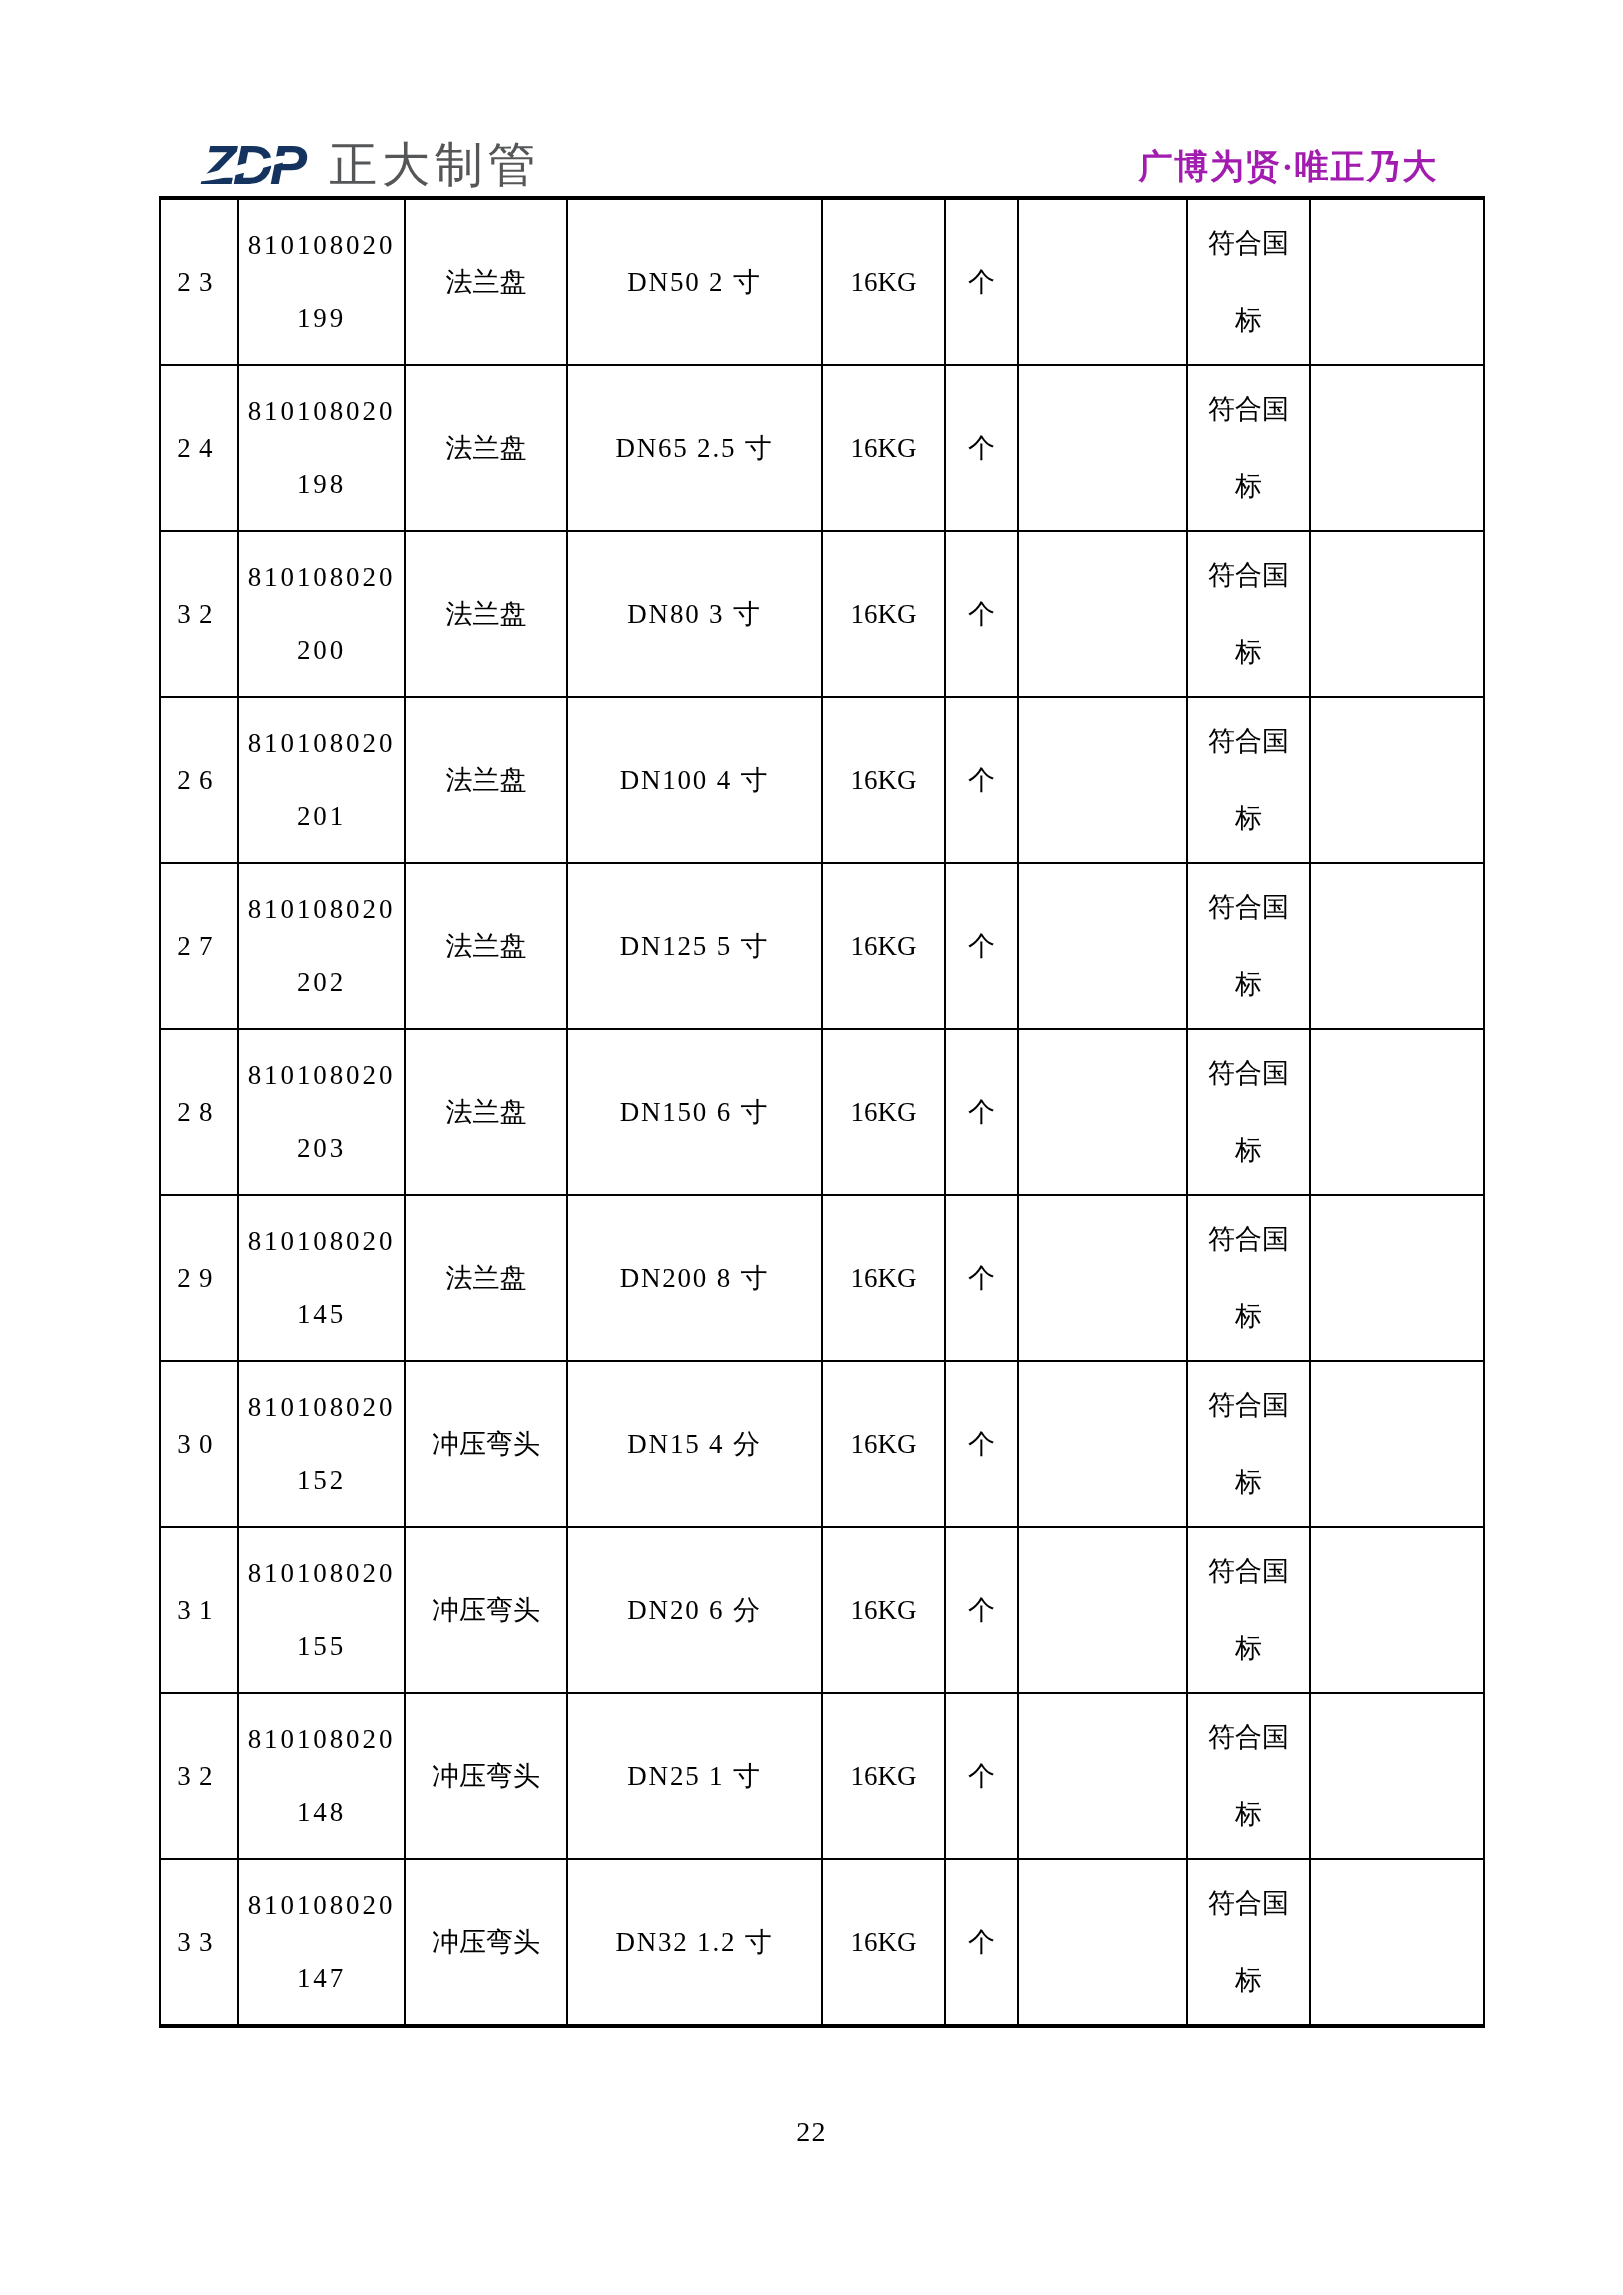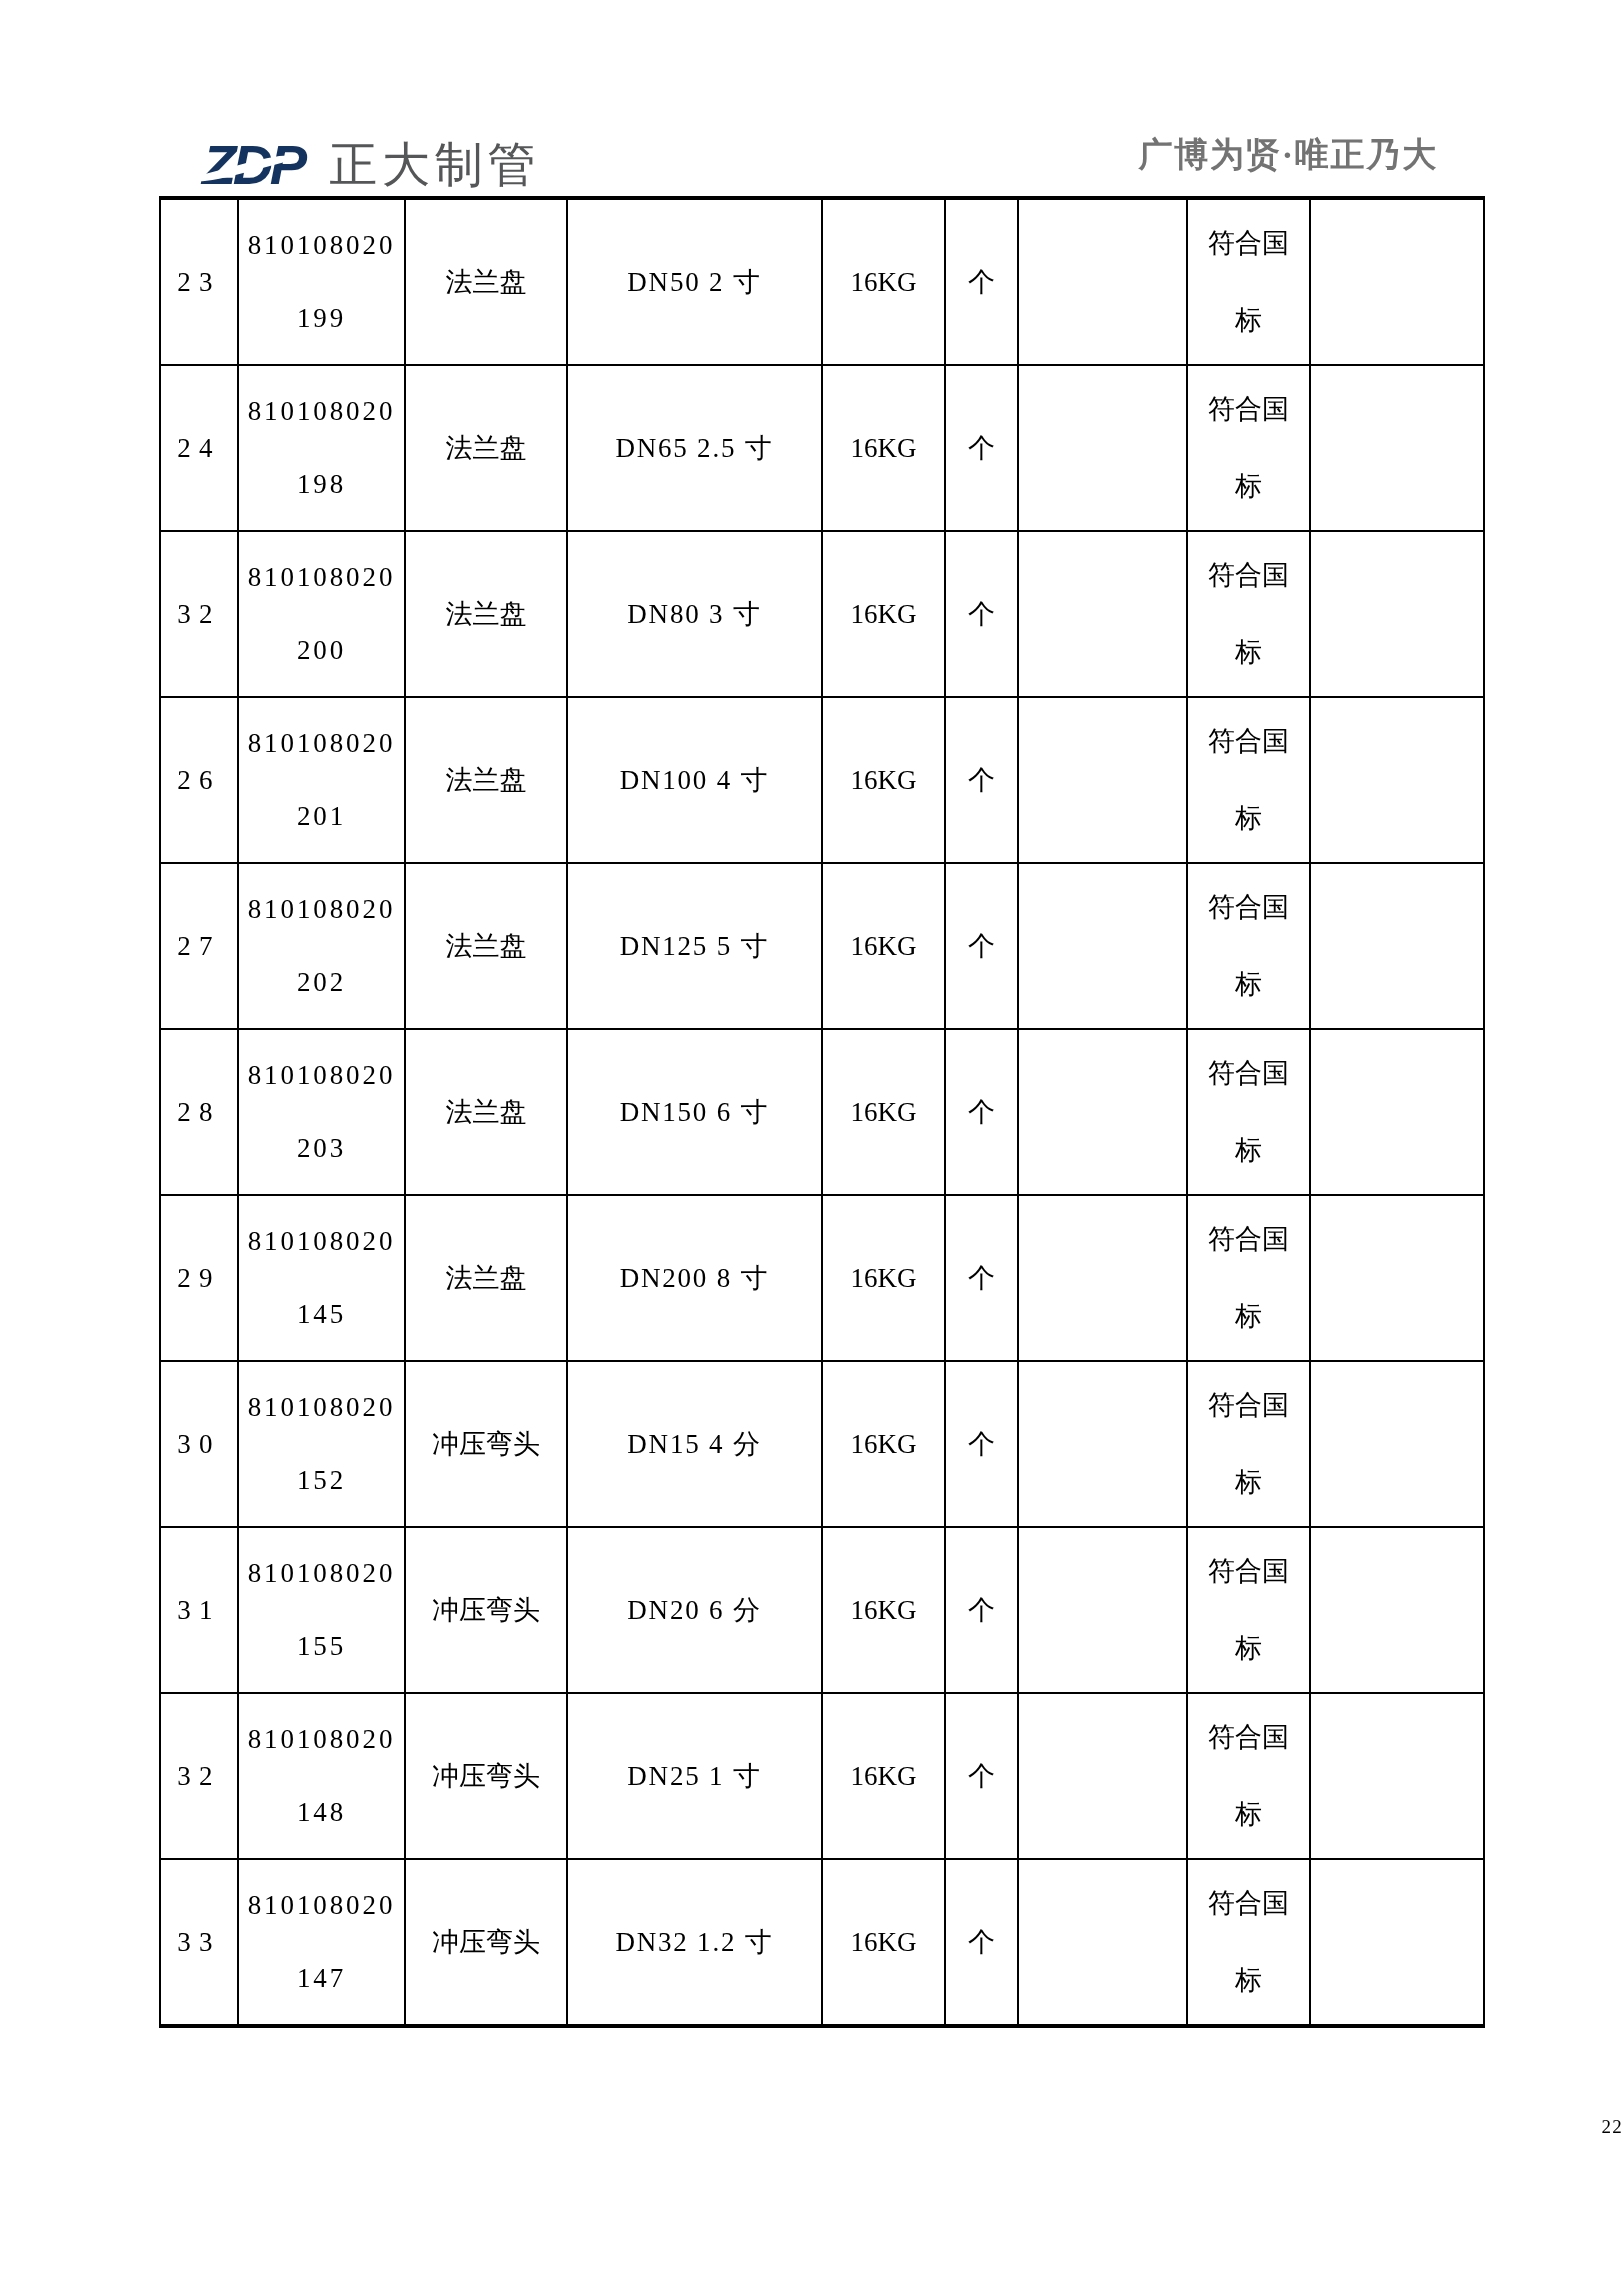--- a/index.html
+++ b/index.html
@@ -21,22 +21,22 @@
   }
   .zdp-mark .swoosh{
     position:absolute;left:-4.7px;top:27px;width:92px;height:8.8px;
     background:#ffffff;transform:rotate(-15deg);border-radius:0 50% 0 50%;
   }
   .logo-company{
     font-family:"Liberation Sans","DejaVu Sans",sans-serif;
     font-weight:400;font-size:48px;line-height:1;color:#555658;letter-spacing:4.7px;
   }
   .slogan{
-    position:absolute;top:132px;right:185px;
-    font-size:34px;font-weight:700;color:#737373;letter-spacing:1.8px;
+    position:absolute;top:144px;right:185px;
+    font-size:34px;font-weight:700;color:#a21caf;letter-spacing:1.8px;
     font-family:"Liberation Serif","DejaVu Serif",serif;white-space:nowrap;
   }
   
   table.sheet{
     position:absolute;left:159px;top:196px;width:1324px;
     border-collapse:collapse;table-layout:fixed;
     border-top:4.7px solid #000;border-bottom:4.7px solid #000;
   }
   table.sheet td{
     border:2.3px solid #000;border-top-width:2.9px;border-bottom-width:2.9px;
@@ -49,22 +49,22 @@
     height:164px;padding:30px 4px;box-sizing:border-box;
   }
   .code-top{letter-spacing:2.9px;}
   .code-bottom{letter-spacing:2.9px;}
   td.cell-spec{letter-spacing:1.8px;}
   .standard-box{
     width:89px;margin:0 auto;word-break:break-all;line-height:2.85;text-align:center;
   }
   
   .page-number{
-    position:absolute;top:2116px;left:0;width:100%;text-align:right;
-    font-size:19px;letter-spacing:1.2px;
+    position:absolute;top:2116px;left:0;width:100%;text-align:center;
+    font-size:28px;letter-spacing:1.2px;
   }
 </style>
 </head>
 <body>
 
 <div class="header-logo">
   <span class="zdp-mark">
     <span>ZDP</span>
     <span class="swoosh"></span>
   </span>

